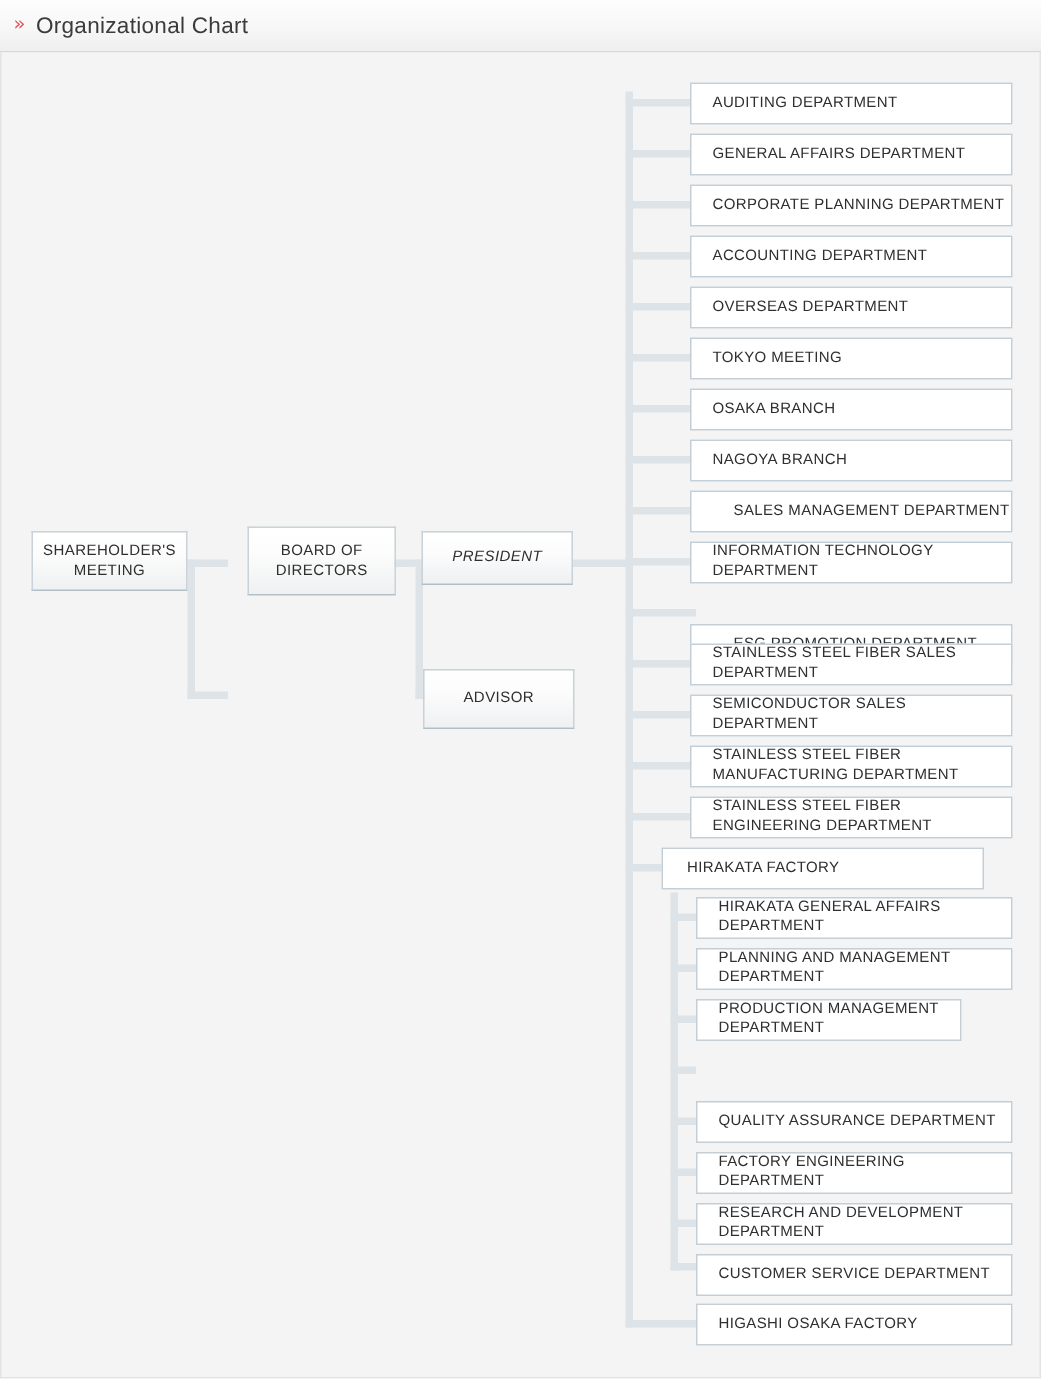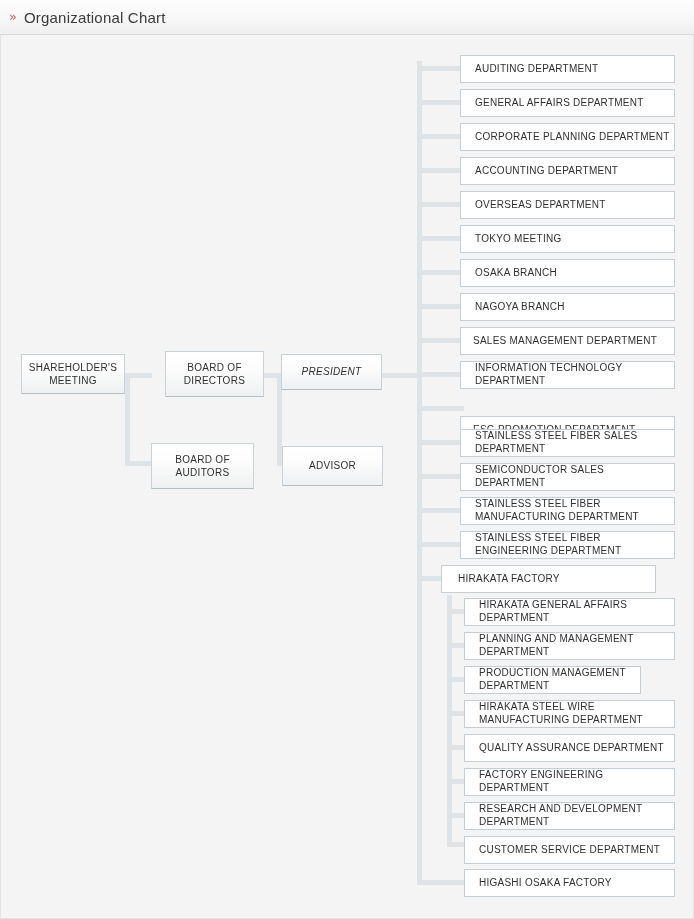--- a/index.html
+++ b/index.html
@@ -54,21 +54,21 @@
 
   
   .node.exec{
     background:linear-gradient(to bottom,#ffffff 0%,#fcfcfc 40%,#eef0f1 100%);
     border:1px solid #c8d2d8;
     border-bottom-color:#b3bfc7;
     justify-content:center;text-align:center;
     font-size:10px;letter-spacing:.3px;line-height:1.35;
   }
   .node.dept{padding-left:14px;}
-  .node.dept.pad-more{padding-left:12px;}
+  .node.dept.pad-more{padding-left:28px;}
   .node.group{padding-left:16px;}
 </style>
 </head>
 <body>
 
 <div id="app">
 
   <div class="header">
     <div class="header-inner">
       <span class="chev">»</span>
@@ -122,23 +122,20 @@
     <div class="line h" style="left:446px;top:807px;width:17px;"></div>
 
     <div class="node exec" style="left:20px;top:319px;width:104px;height:40px;align-items:center;">
       <span class="lbl">SHAREHOLDER'S MEETING</span>
     </div>
 
     <div class="node exec" style="left:164px;top:316px;width:99px;height:46px;">
       <span class="lbl">BOARD OF DIRECTORS</span>
     </div>
 
-    <div class="node exec" style="left:150px;top:408px;width:103px;height:46px;">
-      <span class="lbl">BOARD OF AUDITORS</span>
-    </div>
 
     <div class="node exec" style="left:280px;top:319px;width:101px;height:36px;font-style:italic;">
       <span class="lbl">PRESIDENT</span>
     </div>
 
     <div class="node exec" style="left:281px;top:411px;width:101px;height:40px;">
       <span class="lbl">ADVISOR</span>
     </div>
 
     <div class="node dept" style="left:459px;top:20px;width:215px;height:28px;">
@@ -193,23 +190,20 @@
 
     <div class="node dept" style="left:463px;top:563px;width:211px;height:28px;">
       <span class="lbl">HIRAKATA GENERAL AFFAIRS DEPARTMENT</span>
     </div>
     <div class="node dept" style="left:463px;top:597px;width:211px;height:28px;">
       <span class="lbl">PLANNING AND MANAGEMENT DEPARTMENT</span>
     </div>
     <div class="node dept" style="left:463px;top:631px;width:177px;height:28px;">
       <span class="lbl">PRODUCTION MANAGEMENT DEPARTMENT</span>
     </div>
-    <div class="node dept" style="left:463px;top:665px;width:211px;height:28px;">
-      <span class="lbl">HIRAKATA STEEL WIRE MANUFACTURING DEPARTMENT</span>
-    </div>
     <div class="node dept" style="left:463px;top:699px;width:211px;height:28px;">
       <span class="lbl">QUALITY ASSURANCE DEPARTMENT</span>
     </div>
     <div class="node dept" style="left:463px;top:733px;width:211px;height:28px;">
       <span class="lbl">FACTORY ENGINEERING DEPARTMENT</span>
     </div>
     <div class="node dept" style="left:463px;top:767px;width:211px;height:28px;">
       <span class="lbl">RESEARCH AND DEVELOPMENT DEPARTMENT</span>
     </div>
     <div class="node dept" style="left:463px;top:801px;width:211px;height:28px;">

